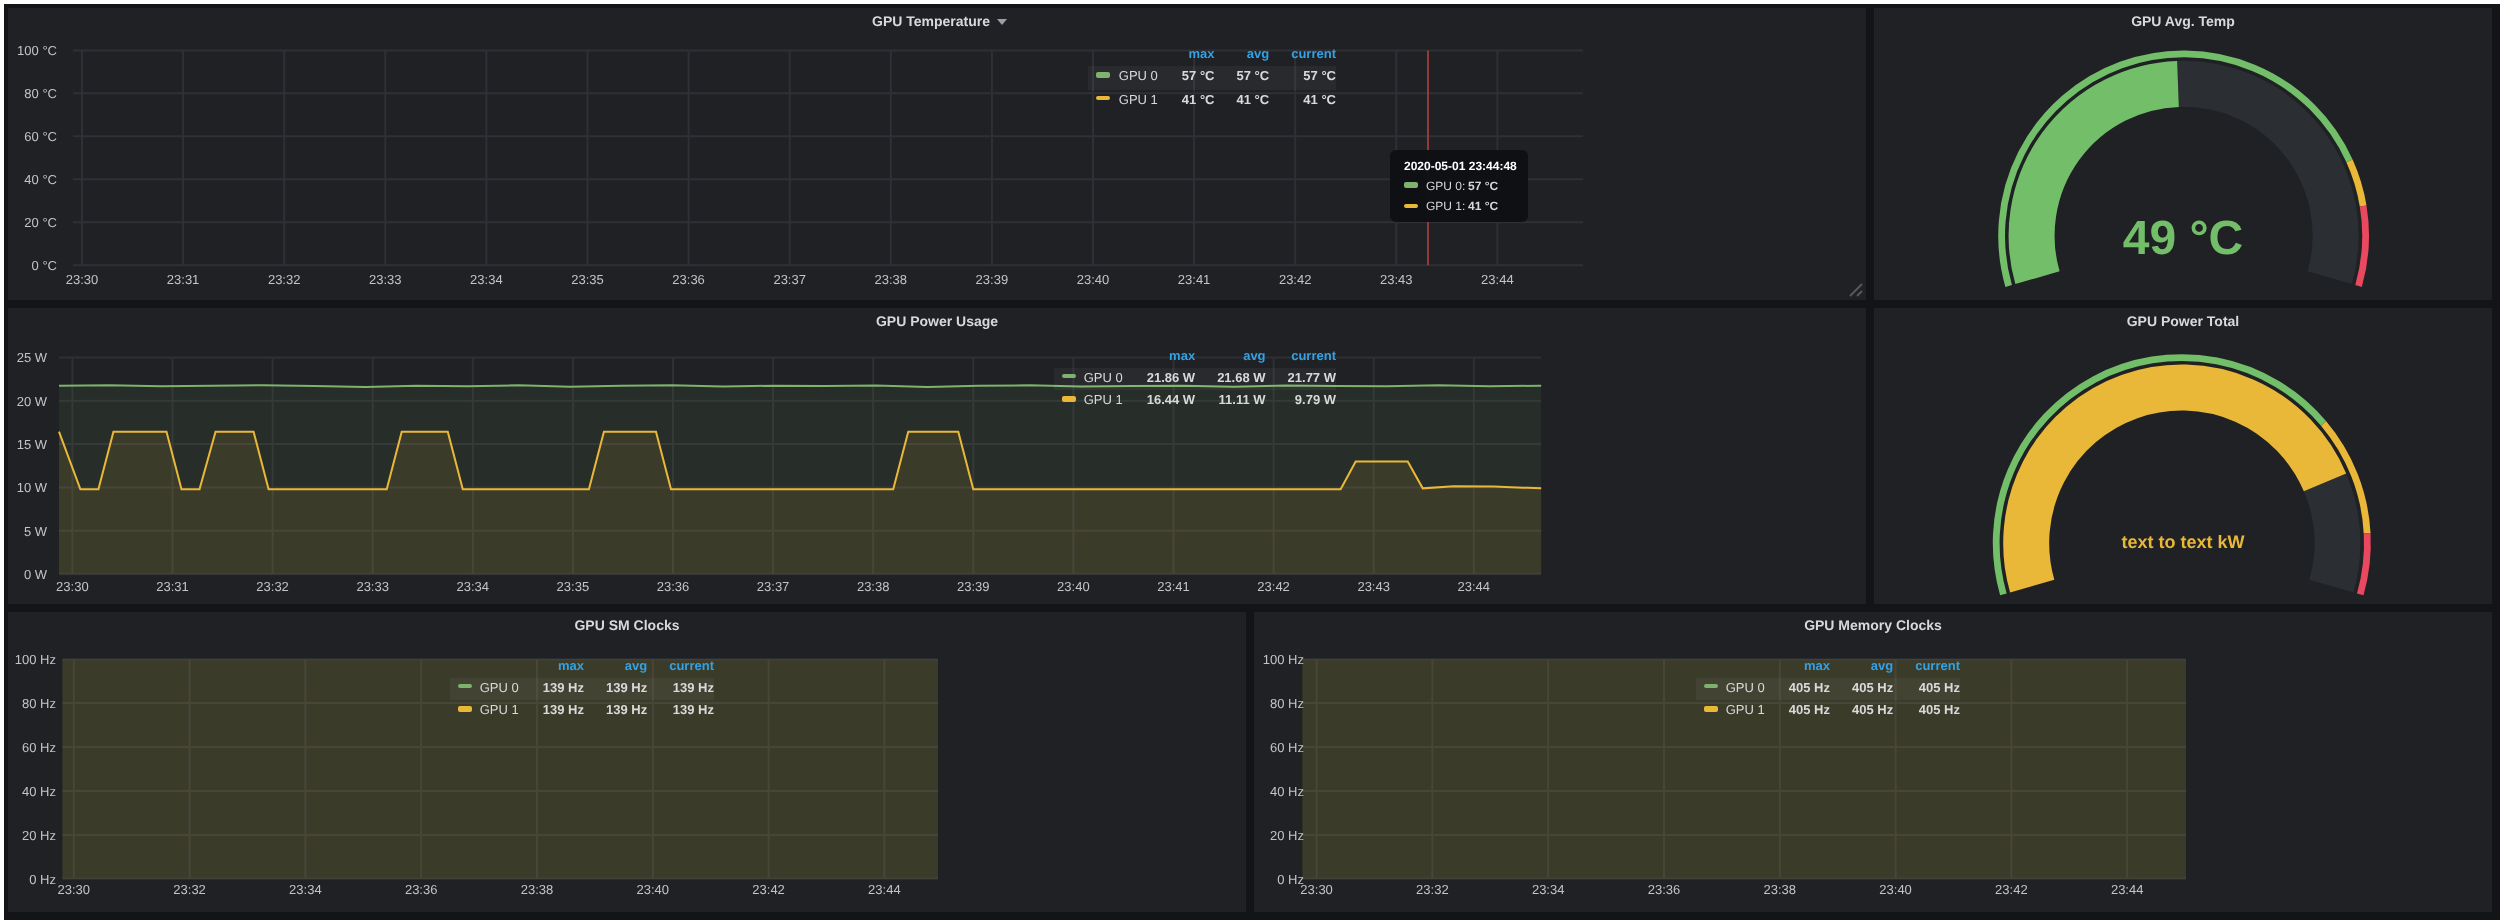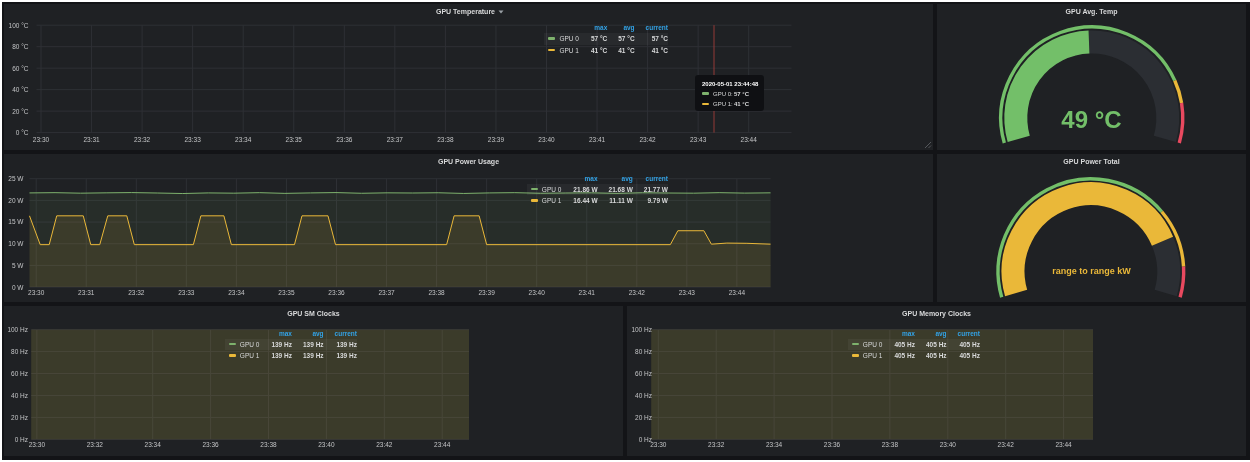--- a/index.html
+++ b/index.html
@@ -317,14 +317,14 @@
 </div>
 <div class="panel" style="left:937px;top:154px;width:309px;height:148px;">
 <div class="ptitle">GPU Power Total</div>
 <svg width="309" height="148" viewBox="0 0 309 148">
 <path d="M 64.69 143.18 A 92.80 92.80 0 0 1 224.80 57.73" stroke="#73bf69" stroke-width="3.4" fill="none"></path>
 <path d="M 224.80 57.73 A 92.80 92.80 0 0 1 246.57 112.61" stroke="#eab839" stroke-width="3.4" fill="none"></path>
 <path d="M 246.57 112.61 A 92.80 92.80 0 0 1 243.11 143.18" stroke="#e8495f" stroke-width="3.4" fill="none"></path>
 <path d="M 225.51 87.19 A 77.80 77.80 0 0 1 228.69 139.04" stroke="#2b2e33" stroke-width="23" fill="none"></path>
 <path d="M 79.11 139.04 A 77.80 77.80 0 0 1 225.51 87.19" stroke="#eab839" stroke-width="23" fill="none"></path>
 </svg>
-<div style="position:absolute;left:0;right:0;top:113px;text-align:center;font-size:9px;font-weight:600;color:#eab839;line-height:1;">range to range kW</div>
+<div style="position:absolute;left:0;right:0;top:113px;text-align:center;font-size:9px;font-weight:600;color:#eab839;line-height:1;">text to text kW</div>
 </div>
 </div>
 </body></html>

